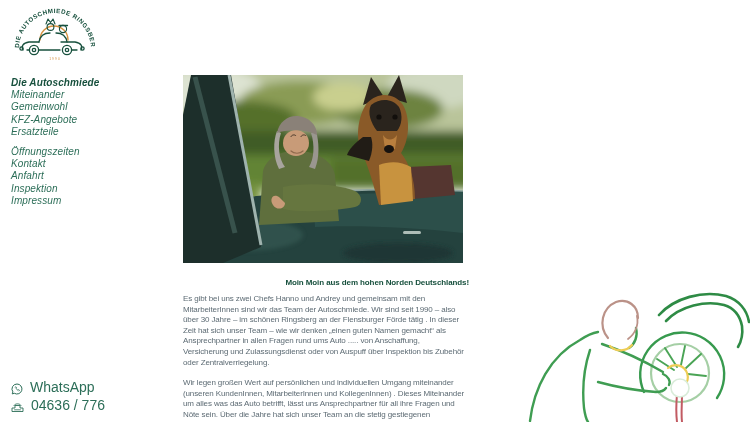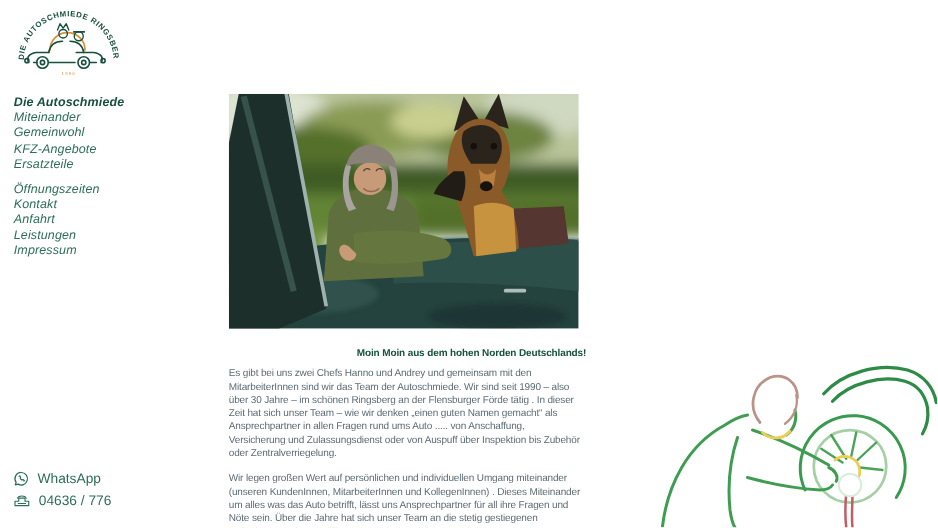--- a/index.html
+++ b/index.html
@@ -21,22 +21,22 @@
   .sidebar li {
     font-size:10px; line-height:12.2px; color:#2c6e58;
     letter-spacing:0.1px; cursor:pointer; white-space:nowrap;
   }
   .sidebar li.active { font-weight:bold; color:#17503d; }
   .nav-secondary { margin-top:8px; }
 
   
   .contact { position:absolute; left:11px; top:377px; }
   .contact-row {
-    display:flex; align-items:flex-start; gap:7px;
-    height:18px; font-size:11px; color:#2c6e58; cursor:pointer;
+    display:flex; align-items:flex-end; gap:7px;
+    height:18px; font-size:14px; color:#2c6e58; cursor:pointer;
   }
   .contact-row svg { flex:0 0 auto; }
 
   
   .content { position:absolute; left:183px; top:75px; width:286px; }
   .photo { width:280px; height:188px; overflow:hidden; margin-bottom:15px; }
   .photo svg { display:block; }
   h1.page-heading {
     font-size:8px; font-weight:bold; color:#17503d;
     letter-spacing:-0.1px; margin-bottom:7px;text-align:right;
@@ -89,21 +89,21 @@
     <li class="active">Die Autoschmiede</li>
     <li>Miteinander</li>
     <li>Gemeinwohl</li>
     <li>KFZ-Angebote</li>
     <li>Ersatzteile</li>
   </ul>
   <ul class="nav-secondary">
     <li>Öffnungszeiten</li>
     <li>Kontakt</li>
     <li>Anfahrt</li>
-    <li>Leistungen</li>
+    <li>Inspektion</li>
     <li>Impressum</li>
   </ul>
 </nav>
 
 <div class="contact">
   <div class="contact-row">
     <svg width="12" height="12" viewBox="0 0 12 12">
       <path d="M6,1 a5,5 0 1 1 -2.6,9.3 L1.2,10.9 L1.9,8.9 A5,5 0 0 1 6,1 Z" fill="none" stroke="#2c6e58" stroke-width="1" stroke-linejoin="round"></path>
       <path d="M4.3,4.1 c0.2,-0.5 0.7,-0.5 0.9,0 l0.3,0.7 c0.1,0.3 -0.1,0.6 -0.3,0.8 c0.3,0.7 0.8,1.1 1.4,1.4 c0.2,-0.2 0.5,-0.4 0.8,-0.3 l0.7,0.3 c0.5,0.2 0.5,0.7 0,0.9" fill="none" stroke="#2c6e58" stroke-width="0.9" stroke-linecap="round"></path>
     </svg>

